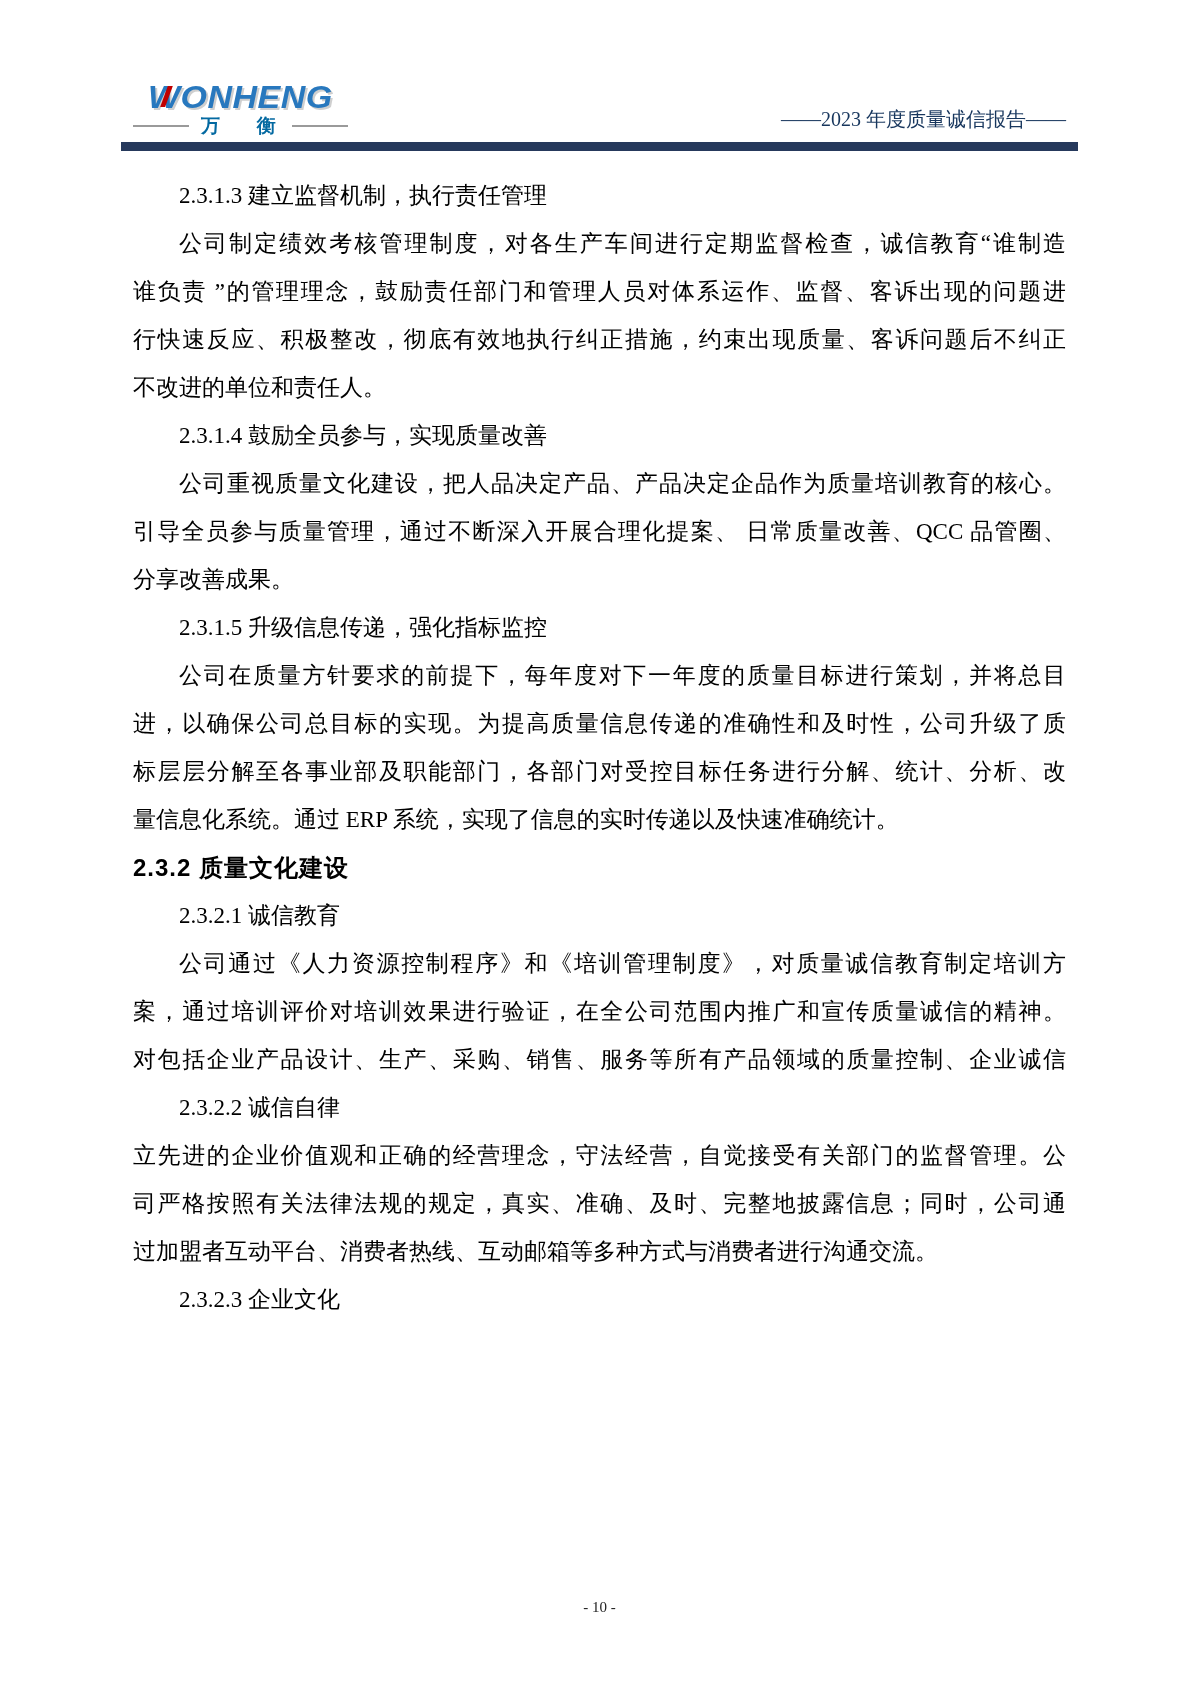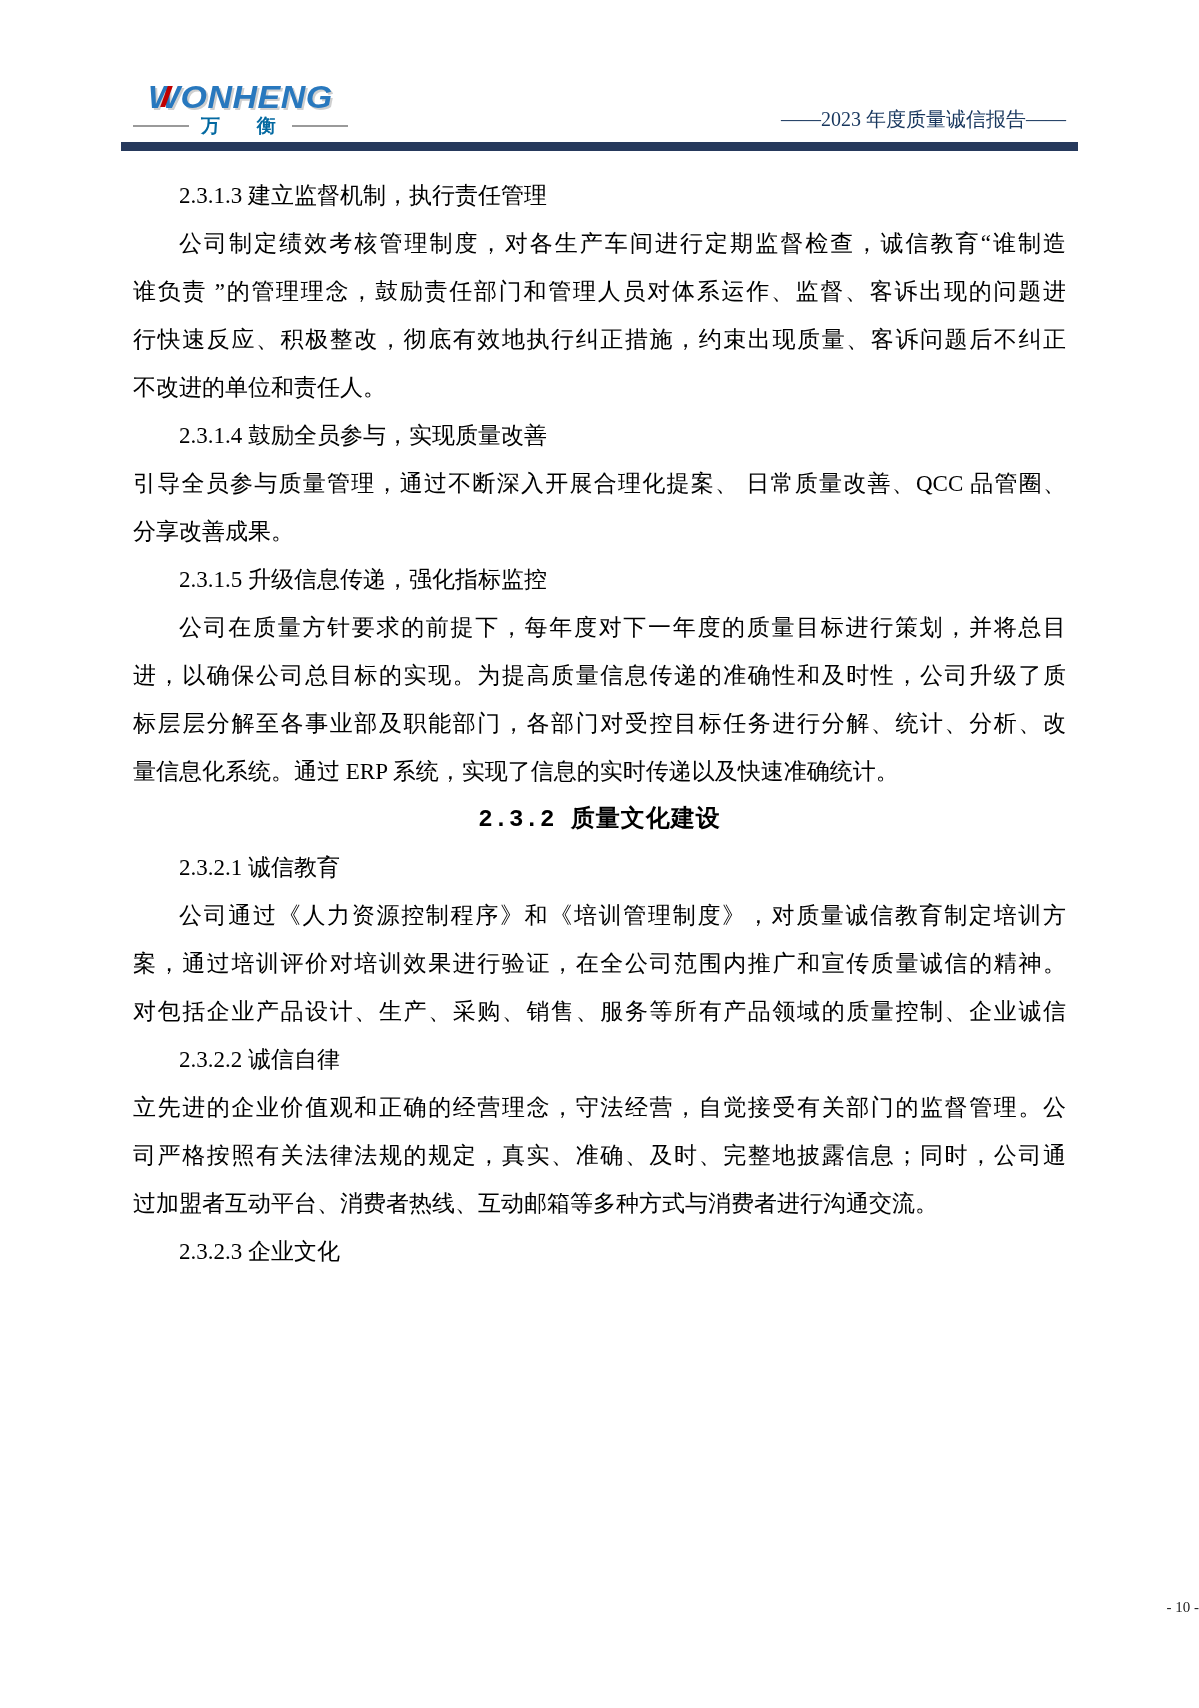--- a/index.html
+++ b/index.html
@@ -59,29 +59,28 @@
   .p-line{
     text-align:justify;
     text-align-last:justify;
     text-justify:inter-character;
   }
   .p-line.last{text-align-last:left;}
   .p-line.first{text-indent:2em;}
   .h-sub{text-indent:2em;}
   .h-bold{
     font-weight:bold;
-    font-family:Liberation Mono, monospace;
+    font-family:Liberation Sans, sans-serif;
     font-size:24px;
     letter-spacing:1px;
-    text-align:center;
   }
   
   .page-footer{
     position:absolute;bottom:92px;left:0;right:0;
-    text-align:right;
+    text-align:center;
     font-size:15px;line-height:18px;color:#222;
   }
 </style>
 </head>
 <body>
 
 <div class="page">
 
   <div class="header-row">
     <div class="logo">
@@ -98,20 +97,21 @@
 
   <div class="header-bar" style="background: rgb(38, 57, 92);"></div>
 
   <main class="doc-body">
       <div class="h-sub">2.3.1.3 建立监督机制，执行责任管理</div>
       <div class="p-line first">公司制定绩效考核管理制度，对各生产车间进行定期监督检查，诚信教育“谁制造</div>
       <div class="p-line">谁负责 ”的管理理念，鼓励责任部门和管理人员对体系运作、监督、客诉出现的问题进</div>
       <div class="p-line">行快速反应、积极整改，彻底有效地执行纠正措施，约束出现质量、客诉问题后不纠正</div>
       <div class="p-line last">不改进的单位和责任人。</div>
       <div class="h-sub">2.3.1.4 鼓励全员参与，实现质量改善</div>
+      <div class="p-line first">公司重视质量文化建设，把人品决定产品、产品决定企品作为质量培训教育的核心。</div>
       <div class="p-line">引导全员参与质量管理，通过不断深入开展合理化提案、 日常质量改善、QCC 品管圈、</div>
       <div class="p-line last">分享改善成果。</div>
       <div class="h-sub">2.3.1.5 升级信息传递，强化指标监控</div>
       <div class="p-line first">公司在质量方针要求的前提下，每年度对下一年度的质量目标进行策划，并将总目</div>
       <div class="p-line">进，以确保公司总目标的实现。为提高质量信息传递的准确性和及时性，公司升级了质</div>
       <div class="p-line">标层层分解至各事业部及职能部门，各部门对受控目标任务进行分解、统计、分析、改</div>
       <div class="p-line last">量信息化系统。通过 ERP 系统，实现了信息的实时传递以及快速准确统计。</div>
       <div class="h-bold">2.3.2 质量文化建设</div>
       <div class="h-sub">2.3.2.1 诚信教育</div>
       <div class="p-line first">公司通过《人力资源控制程序》和《培训管理制度》，对质量诚信教育制定培训方</div>

